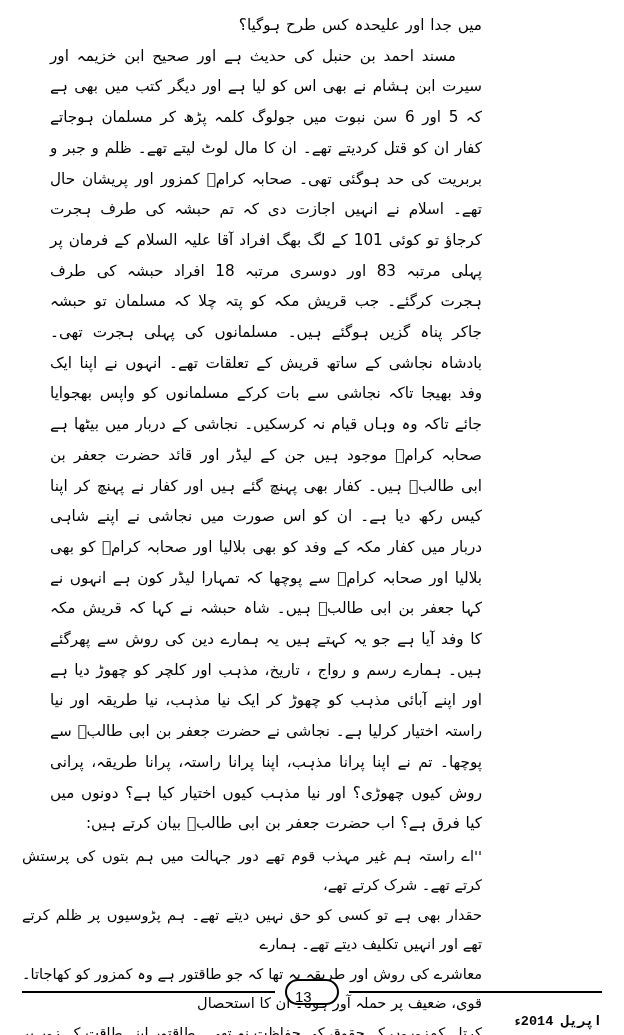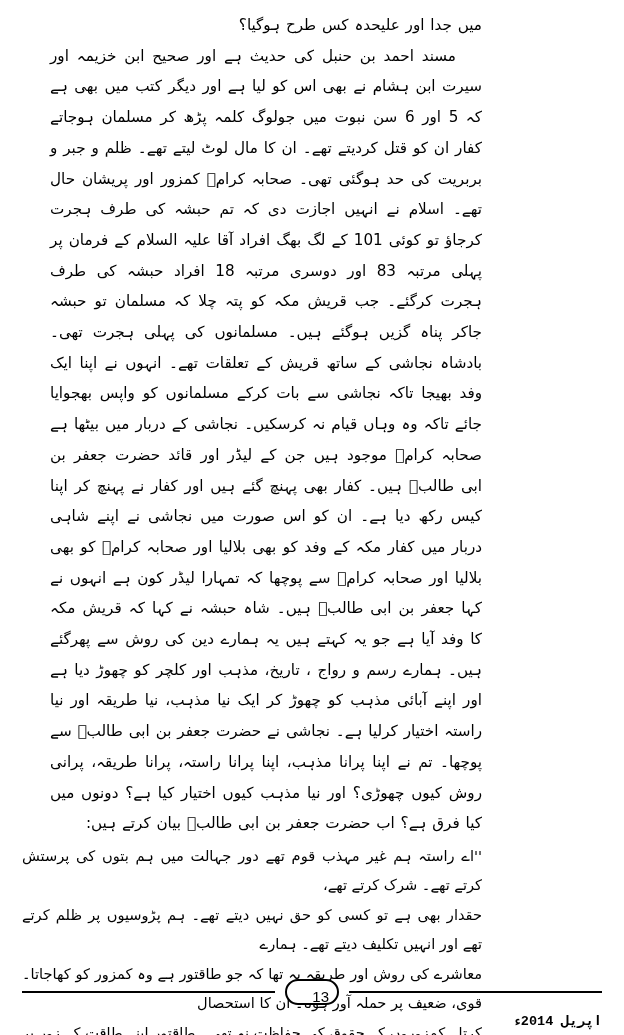--- a/index.html
+++ b/index.html
@@ -74,21 +74,21 @@
     flex: 1 1 auto;
   }
   .rule-left { margin-right: 10px; }
   .rule-right { margin-left: 10px; }
   .page-num-badge {
     border: 2px solid #000;
     border-radius: 14px;
     min-width: 54px;
     height: 26px;
     line-height: 24px;
-    text-align: right;
+    text-align: left;
     font-size: 15px;
     font-family: "Liberation Sans", sans-serif;
     background: #fff;
     flex: 0 0 auto;
     padding: 4px 8px;
     box-sizing: border-box;
   }
   .footer-meta {
     position: absolute;
     left: 22px;

